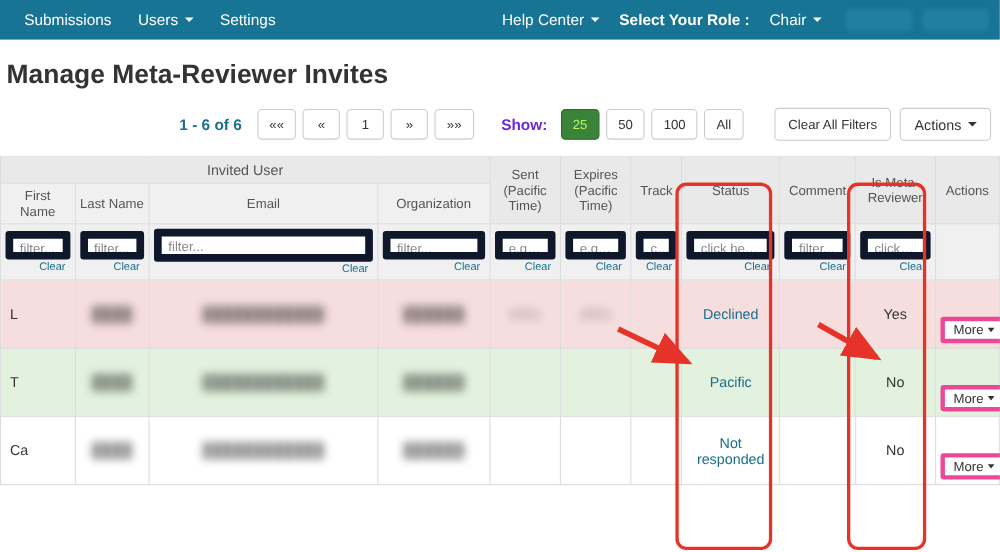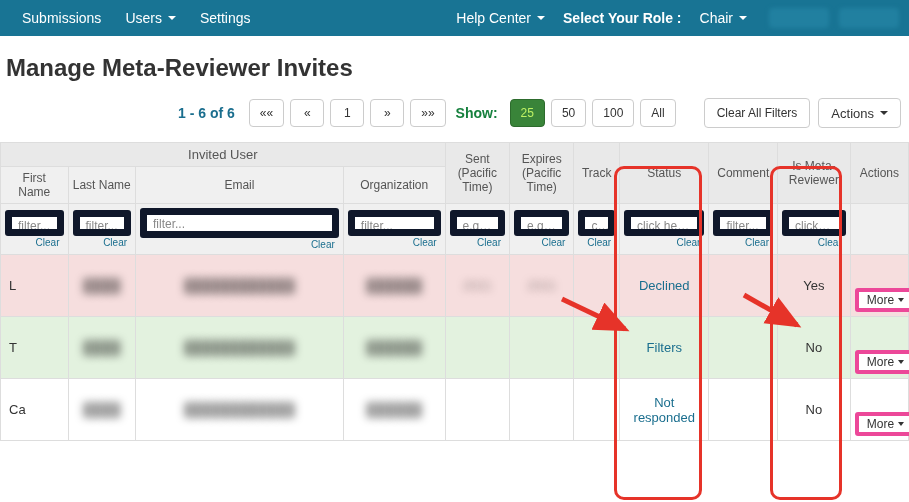--- a/index.html
+++ b/index.html
@@ -14,21 +14,21 @@
   .nav-text { padding:8px 6px; color:#fff; font-weight:600; }
   .caret { width:0; height:0; border-left:4px solid transparent; border-right:4px solid transparent; border-top:4px solid #fff; display:inline-block; margin-left:2px; }
   .nav-blur { width:60px; height:20px; background:#2180a0; border-radius:4px; filter:blur(2px); margin-left:10px; }
 
   
   .page-title { font-size:24px; font-weight:600; color:#333; padding:18px 6px 10px 6px; }
 
   
   .toolbar { display:flex; align-items:center; gap:8px; padding:6px 8px 14px 8px; justify-content:flex-end; }
   .toolbar .page-range { color:#1a6e8e; font-weight:700; font-size:14px; margin-right:6px; }
-  .toolbar .show-label { color:#15803d; font-weight:700; font-size:14px; margin-left:2px; margin-right:4px; }
+  .toolbar .show-label { color:#6d28d9; font-weight:700; font-size:14px; margin-left:17px; margin-right:4px; }
   .btn { display:inline-flex; align-items:center; justify-content:center; height:30px; padding:0 12px; background:#fff; border:1px solid #ccc; border-radius:4px; font-size:12px; color:#333; cursor:pointer; }
   .btn.small { height:28px; min-width:34px; padding:0 10px; }
   .btn.green { background:#398439; color:#bef264; border-color:#2d6b2d; font-weight:400; }
   .btn.actions { font-size:13px; }
   .btn .caret-dark { width:0; height:0; border-left:4px solid transparent; border-right:4px solid transparent; border-top:4px solid #333; margin-left:6px; }
   .toolbar-gap { width:12px; }
   .pager-group { display:flex; gap:6px; }
   .show-group { display:flex; gap:6px; }
 
   
@@ -205,21 +205,21 @@
             </span></td>
         </tr>
         <tr class="row-green" style="height: 62px;">
           <td class="left">T</td>
           <td><span class="blur">████</span></td>
           <td><span class="blur">████████████</span></td>
           <td><span class="blur">██████</span></td>
           <td><span class="blur"></span></td>
           <td><span class="blur"></span></td>
           <td></td>
-          <td><span class="cell-link">Filters</span></td>
+          <td><span class="cell-link">Pacific</span></td>
           <td></td>
           <td>No</td>
           <td><span class="more-btn">
               <span>More</span>
               <span class="caret-dark"></span>
             </span></td>
         </tr>
         <tr class="row-white" style="height: 62px;">
           <td class="left">Ca</td>
           <td><span class="blur">████</span></td>

